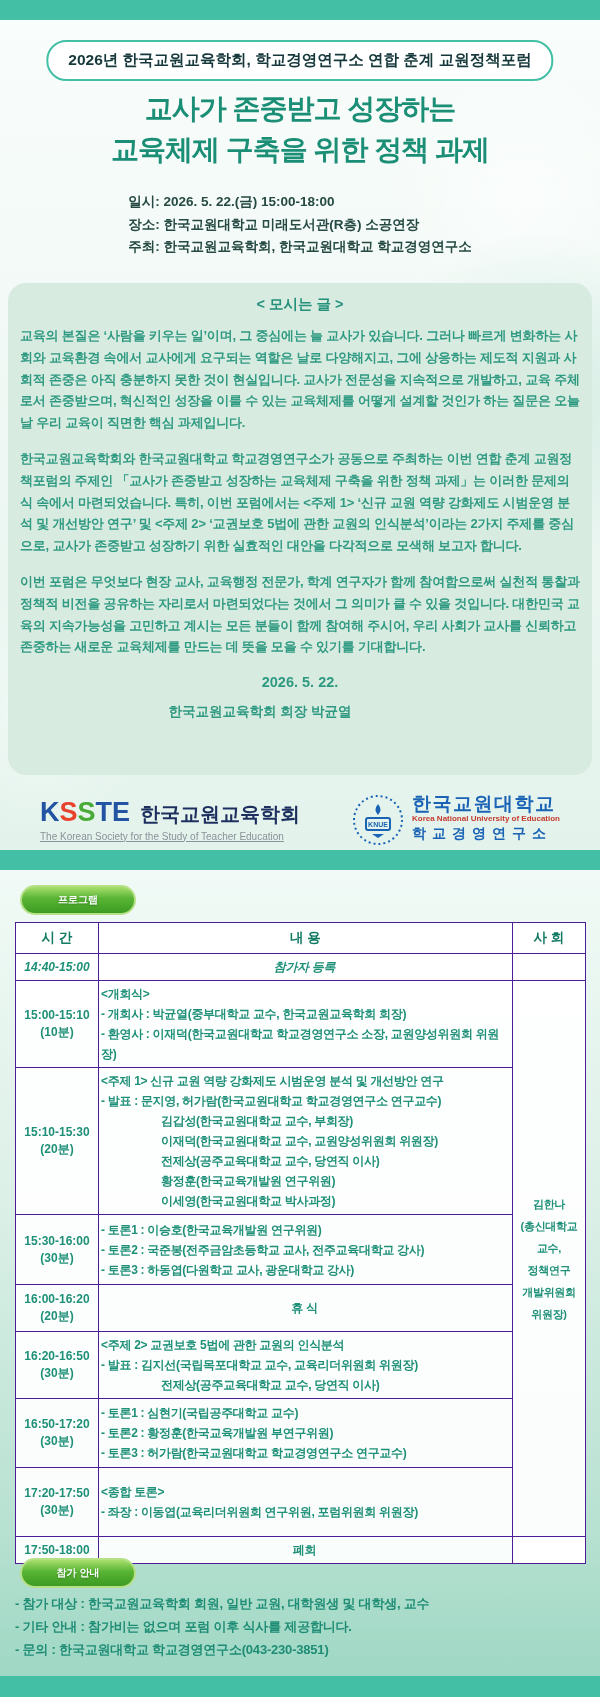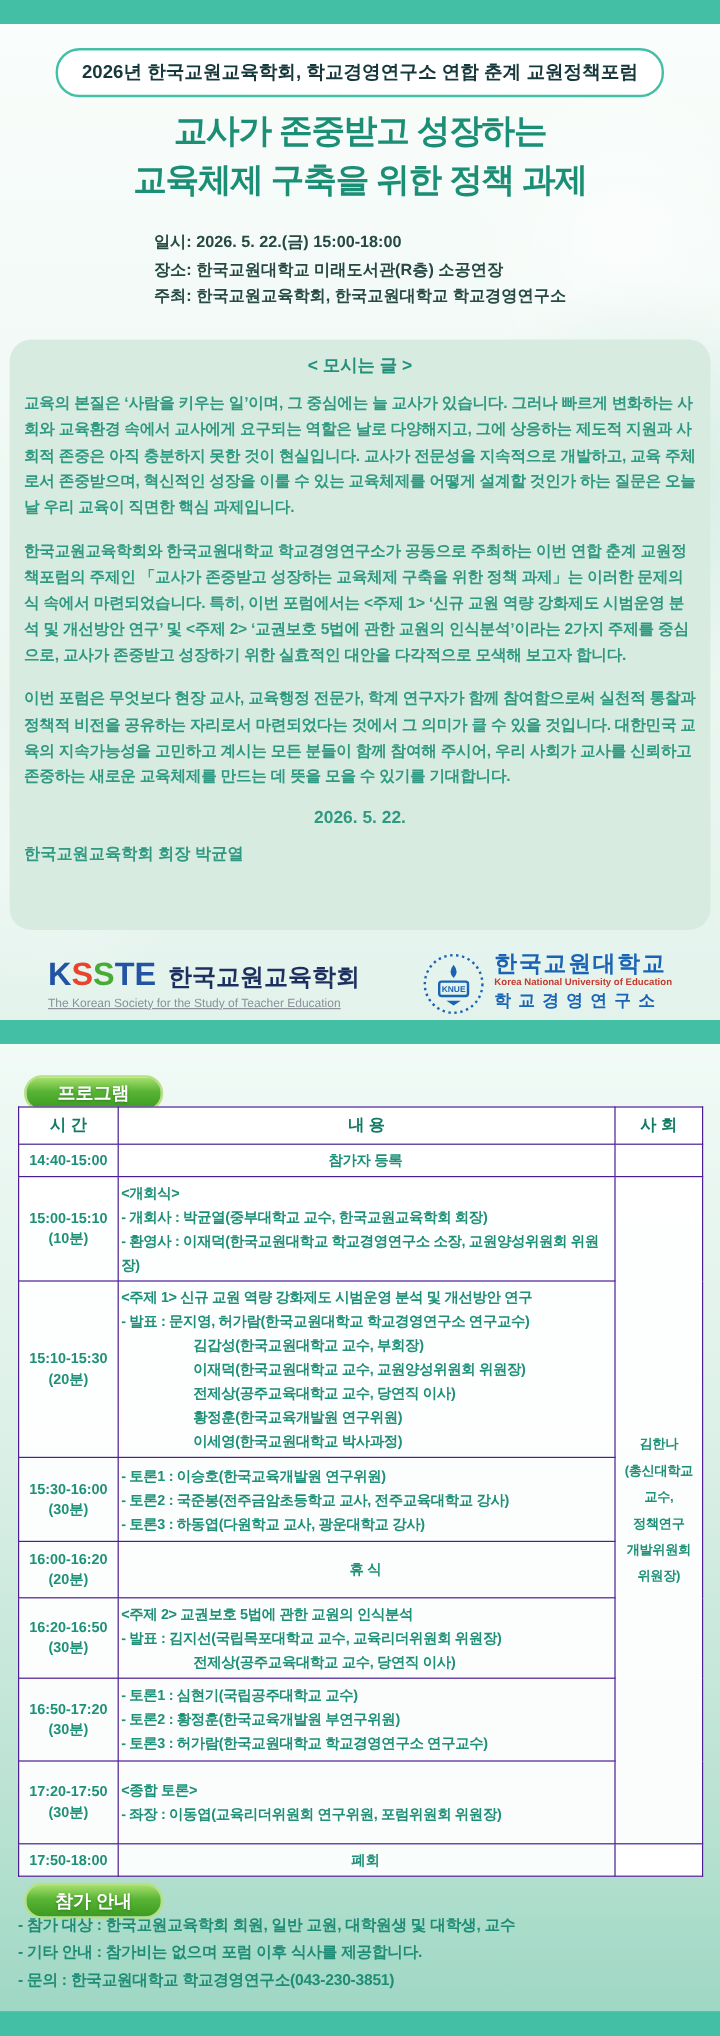--- a/index.html
+++ b/index.html
@@ -20,59 +20,59 @@
          font-size:28px;line-height:41px;font-weight:800;letter-spacing:-1px;
          color:var(--title-green,#1b8e76);}
   .info{position:absolute;top:171px;left:0;width:600px;display:flex;flex-direction:column;align-items:center;}
   .info-inner{width:fit-content;text-align:left;}
   .info-inner div{font-size:13.5px;font-weight:700;color:#264a43;line-height:22.5px;}
   .invite{position:absolute;top:263px;left:8px;width:584px;height:492px;
           background:#d8ebe1;border-radius:18px;box-sizing:border-box;padding:12px 12px 0 12px;}
   .invite-title{text-align:center;font-size:14.5px;font-weight:800;color:#23907a;margin-bottom:11px;}
   .invite p{margin:0 0 14px 0;font-size:13px;line-height:21.8px;font-weight:700;color:#2f9a81;letter-spacing:-0.2px;}
   .invite-date{text-align:center;font-size:14.5px;font-weight:800;color:#2f9a81;margin-top:16px;}
-  .sigs{margin-top:10px;text-align:left;padding-right:80px;}
+  .sigs{margin-top:10px;text-align:center;padding-right:80px;}
   .sigs div{font-size:13.5px;font-weight:800;color:#2f9a81;line-height:24px;}
   
   .logos{position:absolute;top:768px;left:0;width:600px;height:64px;display:flex;
          justify-content:space-between;align-items:center;padding:0 40px;box-sizing:border-box;}
   .ksste .row1{display:flex;align-items:baseline;gap:10px;}
   .ksste-acro{font-size:27px;font-weight:800;letter-spacing:0px;line-height:27px;}
   .ksste-ko{font-size:20px;font-weight:800;color:var(--navy,#1c2f5e);}
   .ksste-en{font-size:10px;color:#8a9199;margin-top:3px;text-decoration:underline;}
   .knue{display:flex;align-items:flex-start;gap:8px;}
   .emblem{width:52px;height:52px;flex:0 0 auto;}
   .knue-ko{font-size:19px;font-weight:800;color:var(--logo-blue,#1a63b5);letter-spacing:1.5px;line-height:20px;}
   .knue-en{font-size:8px;font-weight:700;color:var(--logo-red,#c43a2e);line-height:10px;}
   .knue-dept{font-size:14px;font-weight:800;color:var(--logo-blue,#1a63b5);letter-spacing:6px;line-height:18px;}
   
   .band{position:absolute;top:850px;left:0;width:600px;height:20px;background:var(--accent,#43bfa6);}
   
   .program{position:absolute;top:870px;left:0;width:600px;height:827px;
            background:linear-gradient(180deg,#f1faf6 0%,#dcf0e7 40%,#b7e1d1 80%,#9bd6c2 100%);}
   .gbadge{position:absolute;left:20px;min-width:88px;height:26px;border-radius:15px;
           background:linear-gradient(180deg,#a6de6c 0%,var(--badge-top,#58b434) 45%,var(--badge-bottom,#3c9b22) 100%);
-          border:2px solid #b6e086;color:#fff;font-size:15px;font-weight:800;
+          border:2px solid #b6e086;color:#fff;font-size:10px;font-weight:800;
           display:flex;align-items:center;justify-content:center;padding:0 12px;
-          text-shadow:0 1px 2px rgba(20,80,20,.45);box-sizing:content-box;margin-top:11px;}
+          text-shadow:0 1px 2px rgba(20,80,20,.45);box-sizing:content-box;}
   .gb1{top:15px;}
   .gb2{top:688px;}
   table.ptable{position:absolute;top:52px;left:15px;width:570px;border-collapse:collapse;
                table-layout:fixed;background:rgba(255,255,255,.92);}
   .ptable th,.ptable td{border:1px solid #4c1d95;padding:0;vertical-align:middle;overflow:hidden;}
   .ptable th{font-size:13.5px;font-weight:800;color:#117a63;height:30px;text-align:center;}
   .ptable td.t{font-size:12px;font-weight:700;color:var(--table-text,#1f9078);text-align:center;line-height:17px;}
   .ptable td.c{font-size:12px;font-weight:700;color:var(--table-text,#1f9078);line-height:20px;
                padding:3px 4px 3px 2px;letter-spacing:-0.3px;}
   .ptable td.c.ctr{text-align:center;}
   .ptable td.c .ind{padding-left:60px;}
   .ptable td.m{font-size:11px;font-weight:700;color:var(--table-text,#1f9078);
                text-align:center;line-height:22px;letter-spacing:-0.3px;}
   .ptable td.s{background:rgba(255,255,255,.92);}
-  .ptable tbody tr:nth-child(1){height:26px;}
+  .ptable tbody tr:nth-child(1){height:26px;font-style:italic;}
   .ptable tbody tr:nth-child(2){height:69px;}
   .ptable tbody tr:nth-child(3){height:143px;}
   .ptable tbody tr:nth-child(4){height:70px;}
   .ptable tbody tr:nth-child(5){height:47px;}
   .ptable tbody tr:nth-child(6){height:66px;}
   .ptable tbody tr:nth-child(7){height:69px;}
   .ptable tbody tr:nth-child(8){height:69px;}
   .ptable tbody tr:nth-child(9){height:27px;}
   .notes{position:absolute;top:722px;left:15px;width:570px;}
   .notes div{font-size:13px;font-weight:700;color:#1f8d75;line-height:23px;letter-spacing:-0.2px;}

